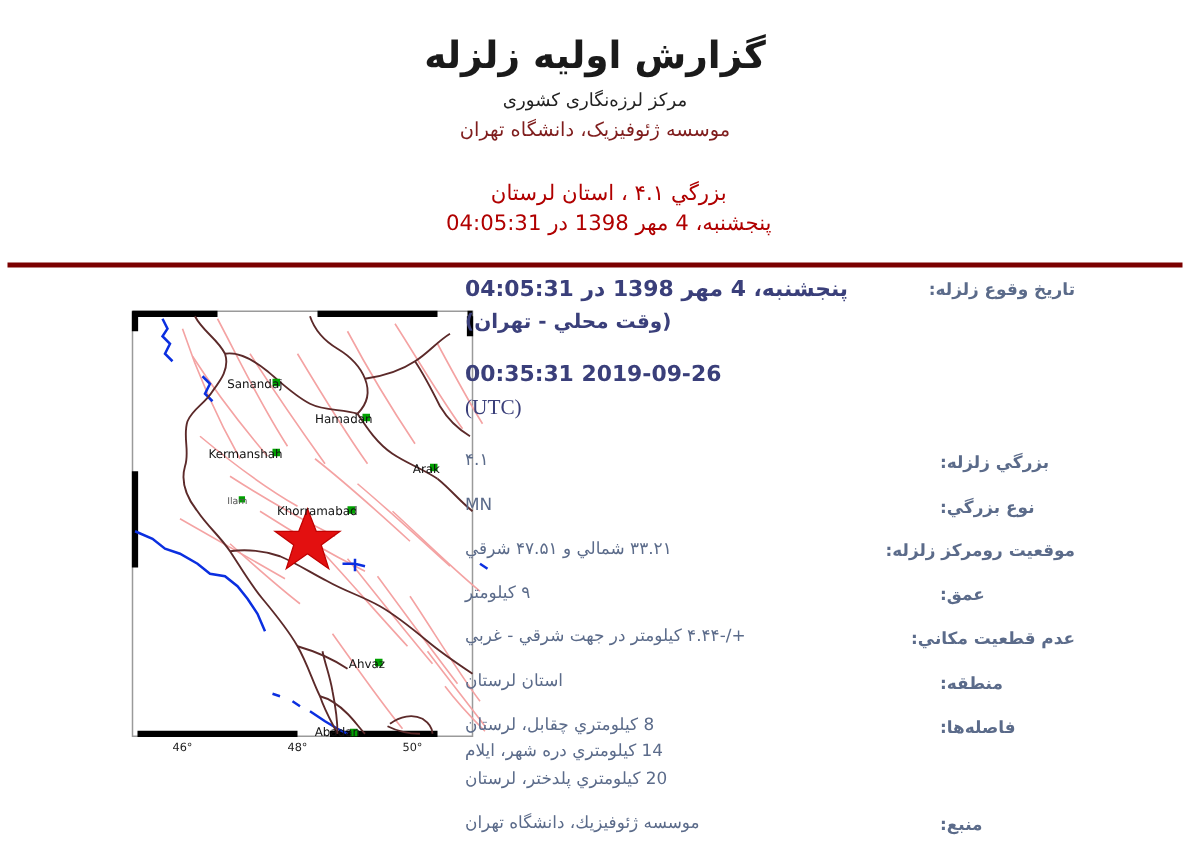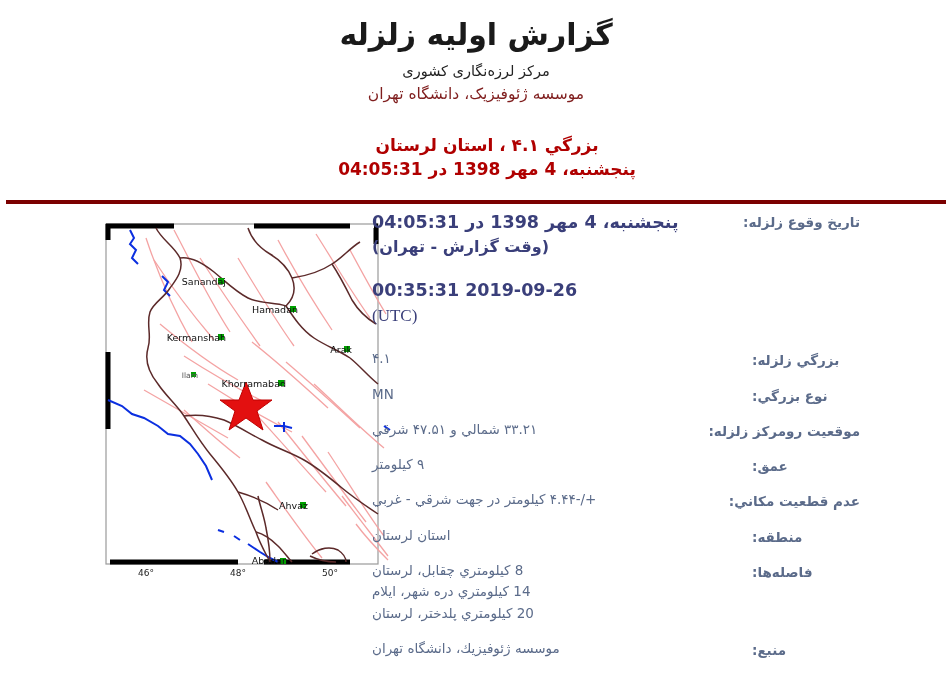--- a/index.html
+++ b/index.html
@@ -7,48 +7,48 @@
   html, body {
     margin: 0; padding: 0;
     width: 952px; height: 693px;
     background: #ffffff;
     font-family: "DejaVu Sans", "Liberation Sans", sans-serif;
     overflow: hidden;
   }
   .page { position: relative; width: 952px; height: 693px; background:#fff; }
 
   
-  .header { text-align: center; padding-top: 16px; }
+  .header { text-align: center; padding-top: 26px; }
   .title {
     font-size: 30px; font-weight: bold; color: #1a1a1a;
     line-height: 1.25; letter-spacing: 0px;
   }
   .subtitle1 { font-size: 14.5px; color: #222; margin-top: 7px; line-height:1.5; }
   .subtitle2 { font-size: 15.5px; color: #7f1d1d; margin-top: 1px; line-height:1.5; }
 
   .redblock { text-align:center; margin-top: 26px; }
   .redline {
-    color: #b00000; font-weight: bold; font-size: 17px; line-height: 1.45;
+    color: #b00000; font-weight: normal; font-size: 17px; line-height: 1.45;
     letter-spacing: 0.2px;
     padding-left: 22px;
   }
 
   hr.rule {
     border: none;
     border-top: 4px solid #7b0000;
     margin: 18px 6px 0 6px;
     height: 0;
   }
 
   
   .body-area { position: relative; width: 952px; height: 440px; }
 
   
   .map-wrap {
-    position: absolute; left: 88px; top: 10px;
+    position: absolute; left: 88px; top: 25px;
     width: 304px; height: 372px;
   }
   .map-svg { display:block; width: 304px; height: 372px; }
 
   
   .info {
     position: absolute; right: 92px; top: 6px;
     width: 500px;
     direction: rtl;
   }
@@ -221,21 +221,21 @@
         </g>
       </svg>
     </div>
 
     <div class="info">
 
       <div class="row tall">
         <div class="lbl">تاريخ وقوع زلزله:</div>
         <div class="val big">
           <span class="l">پنجشنبه، 4 مهر 1398 در 04:05:31</span>
-          <span class="sub">(وقت گزارش - تهران)</span>
+          <span class="sub">(وقت محلي - تهران)</span>
         </div>
       </div>
 
       <div class="row tall">
         <div class="lbl"></div>
         <div class="val">
           <div class="utcline">
             <span>2019-09-26 00:35:31</span>
             <span class="sub2">(UTC)</span>
           </div>

